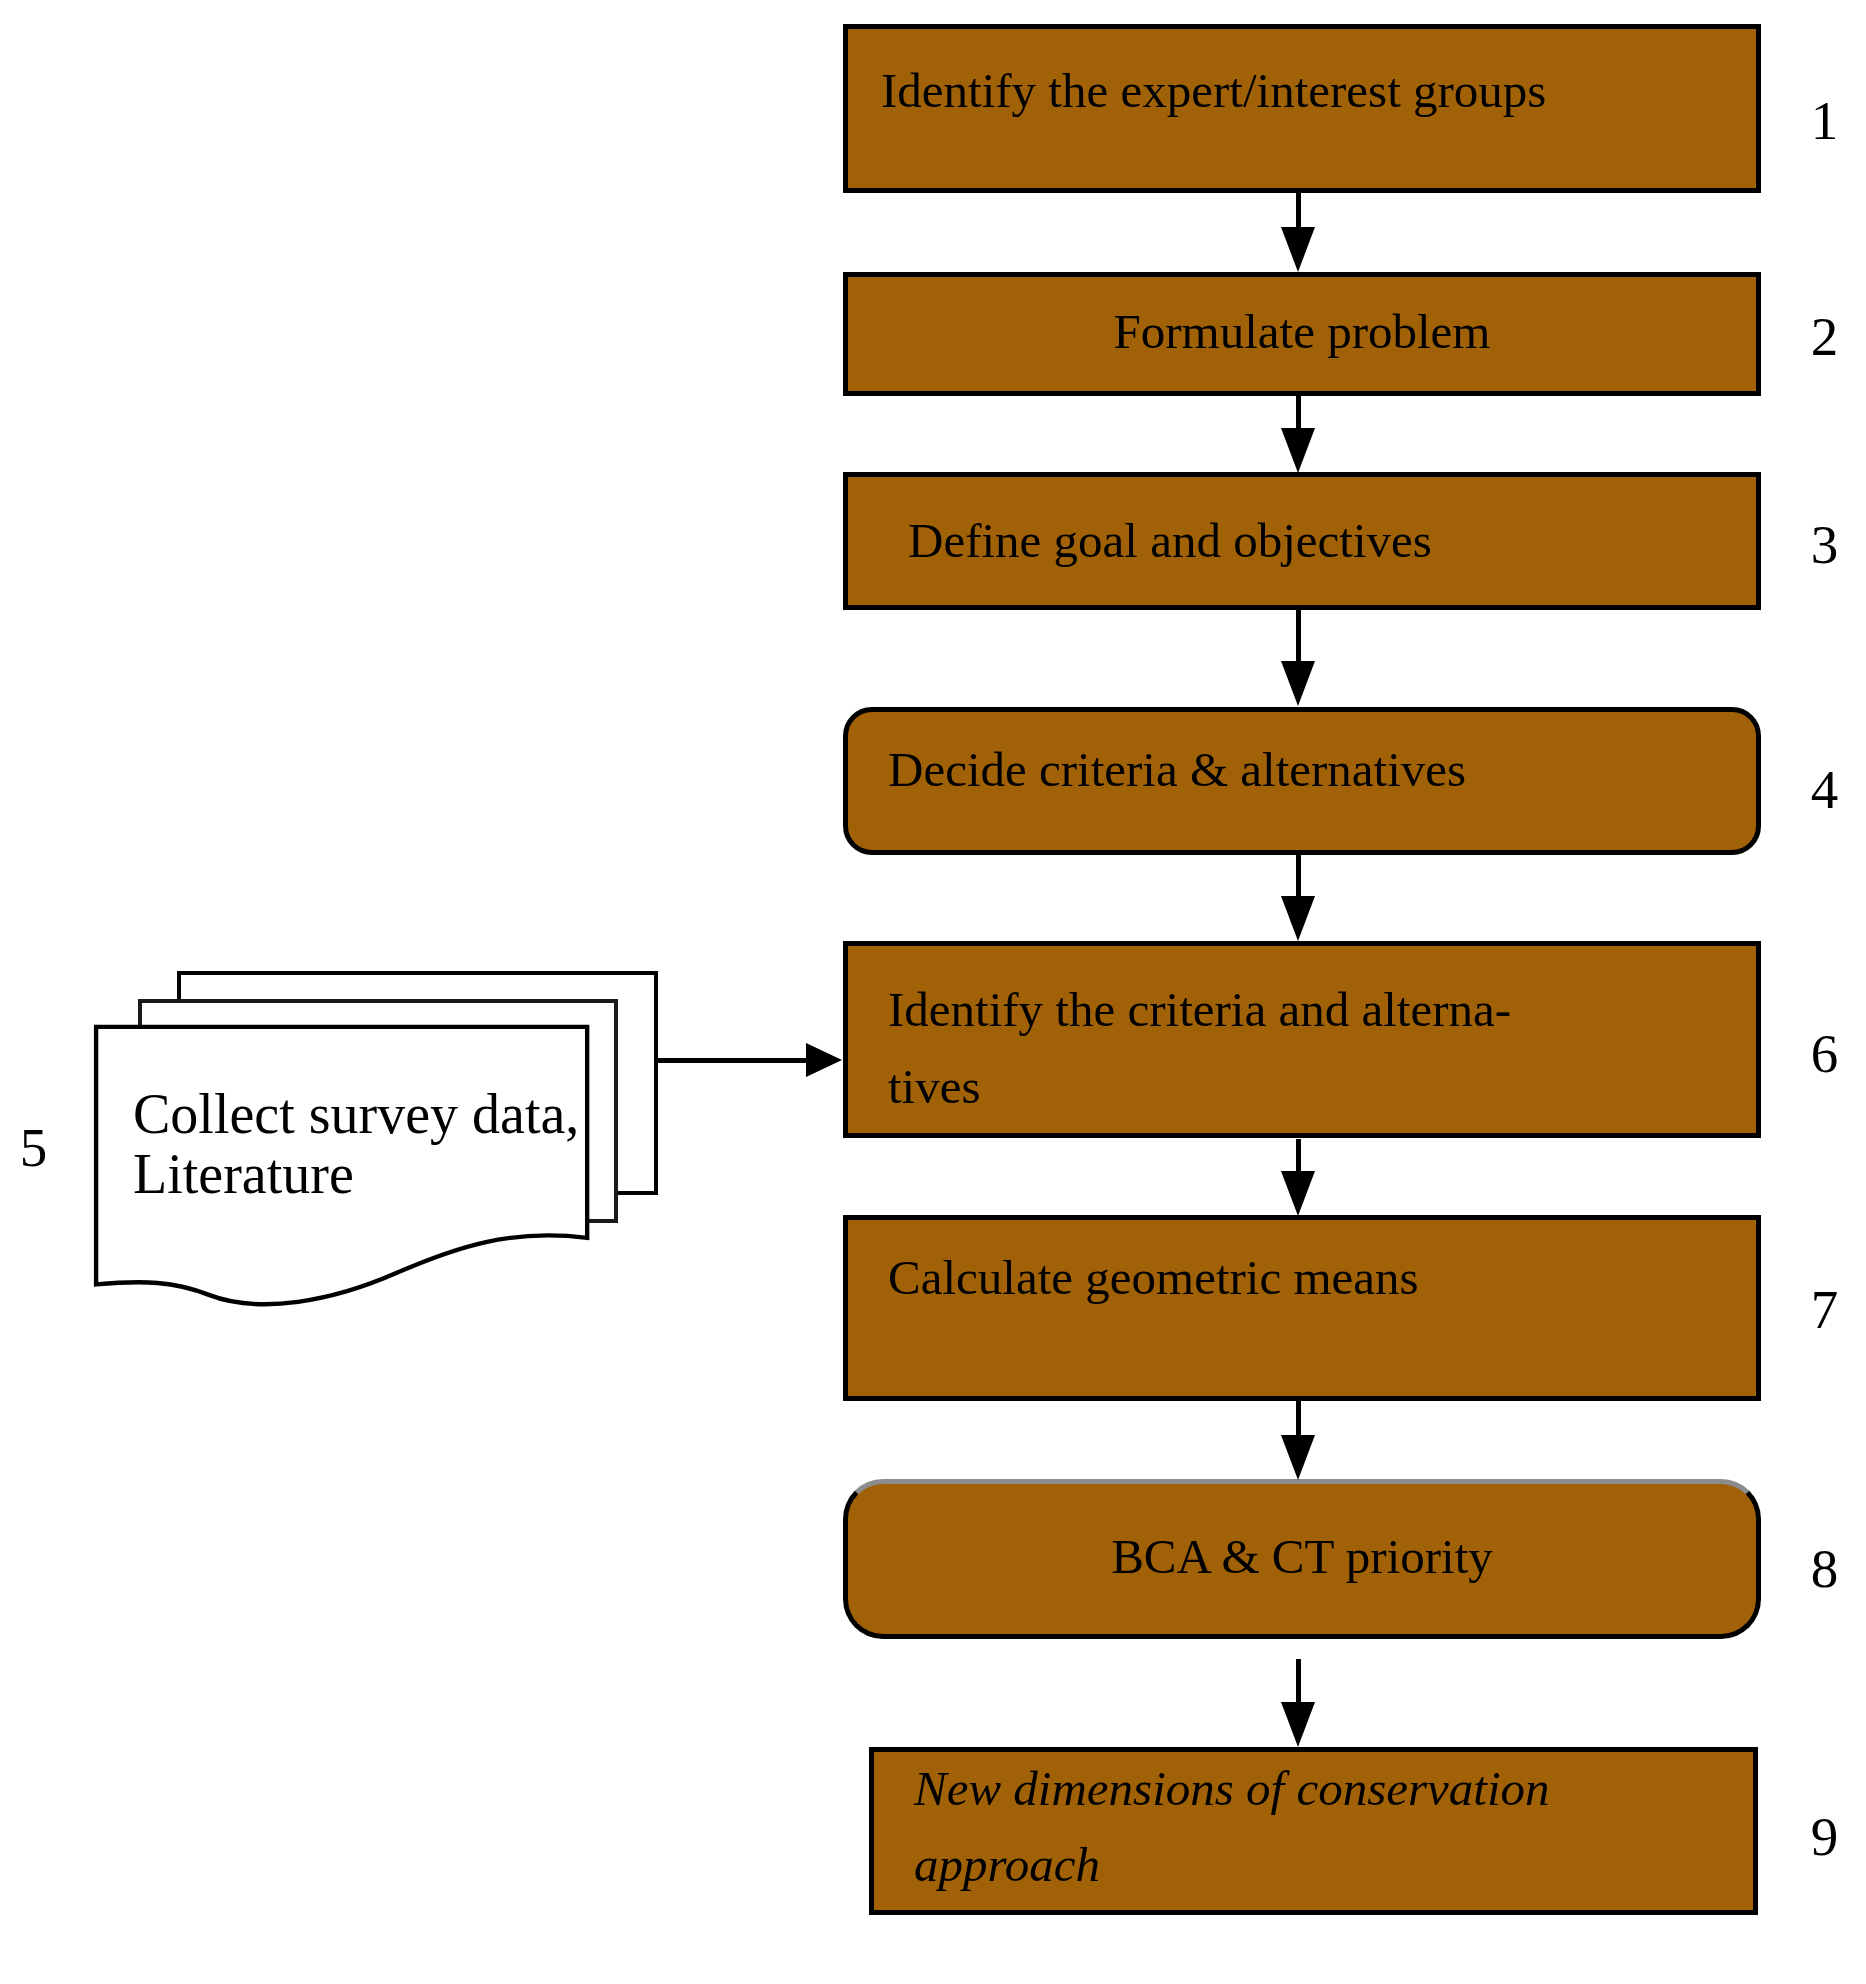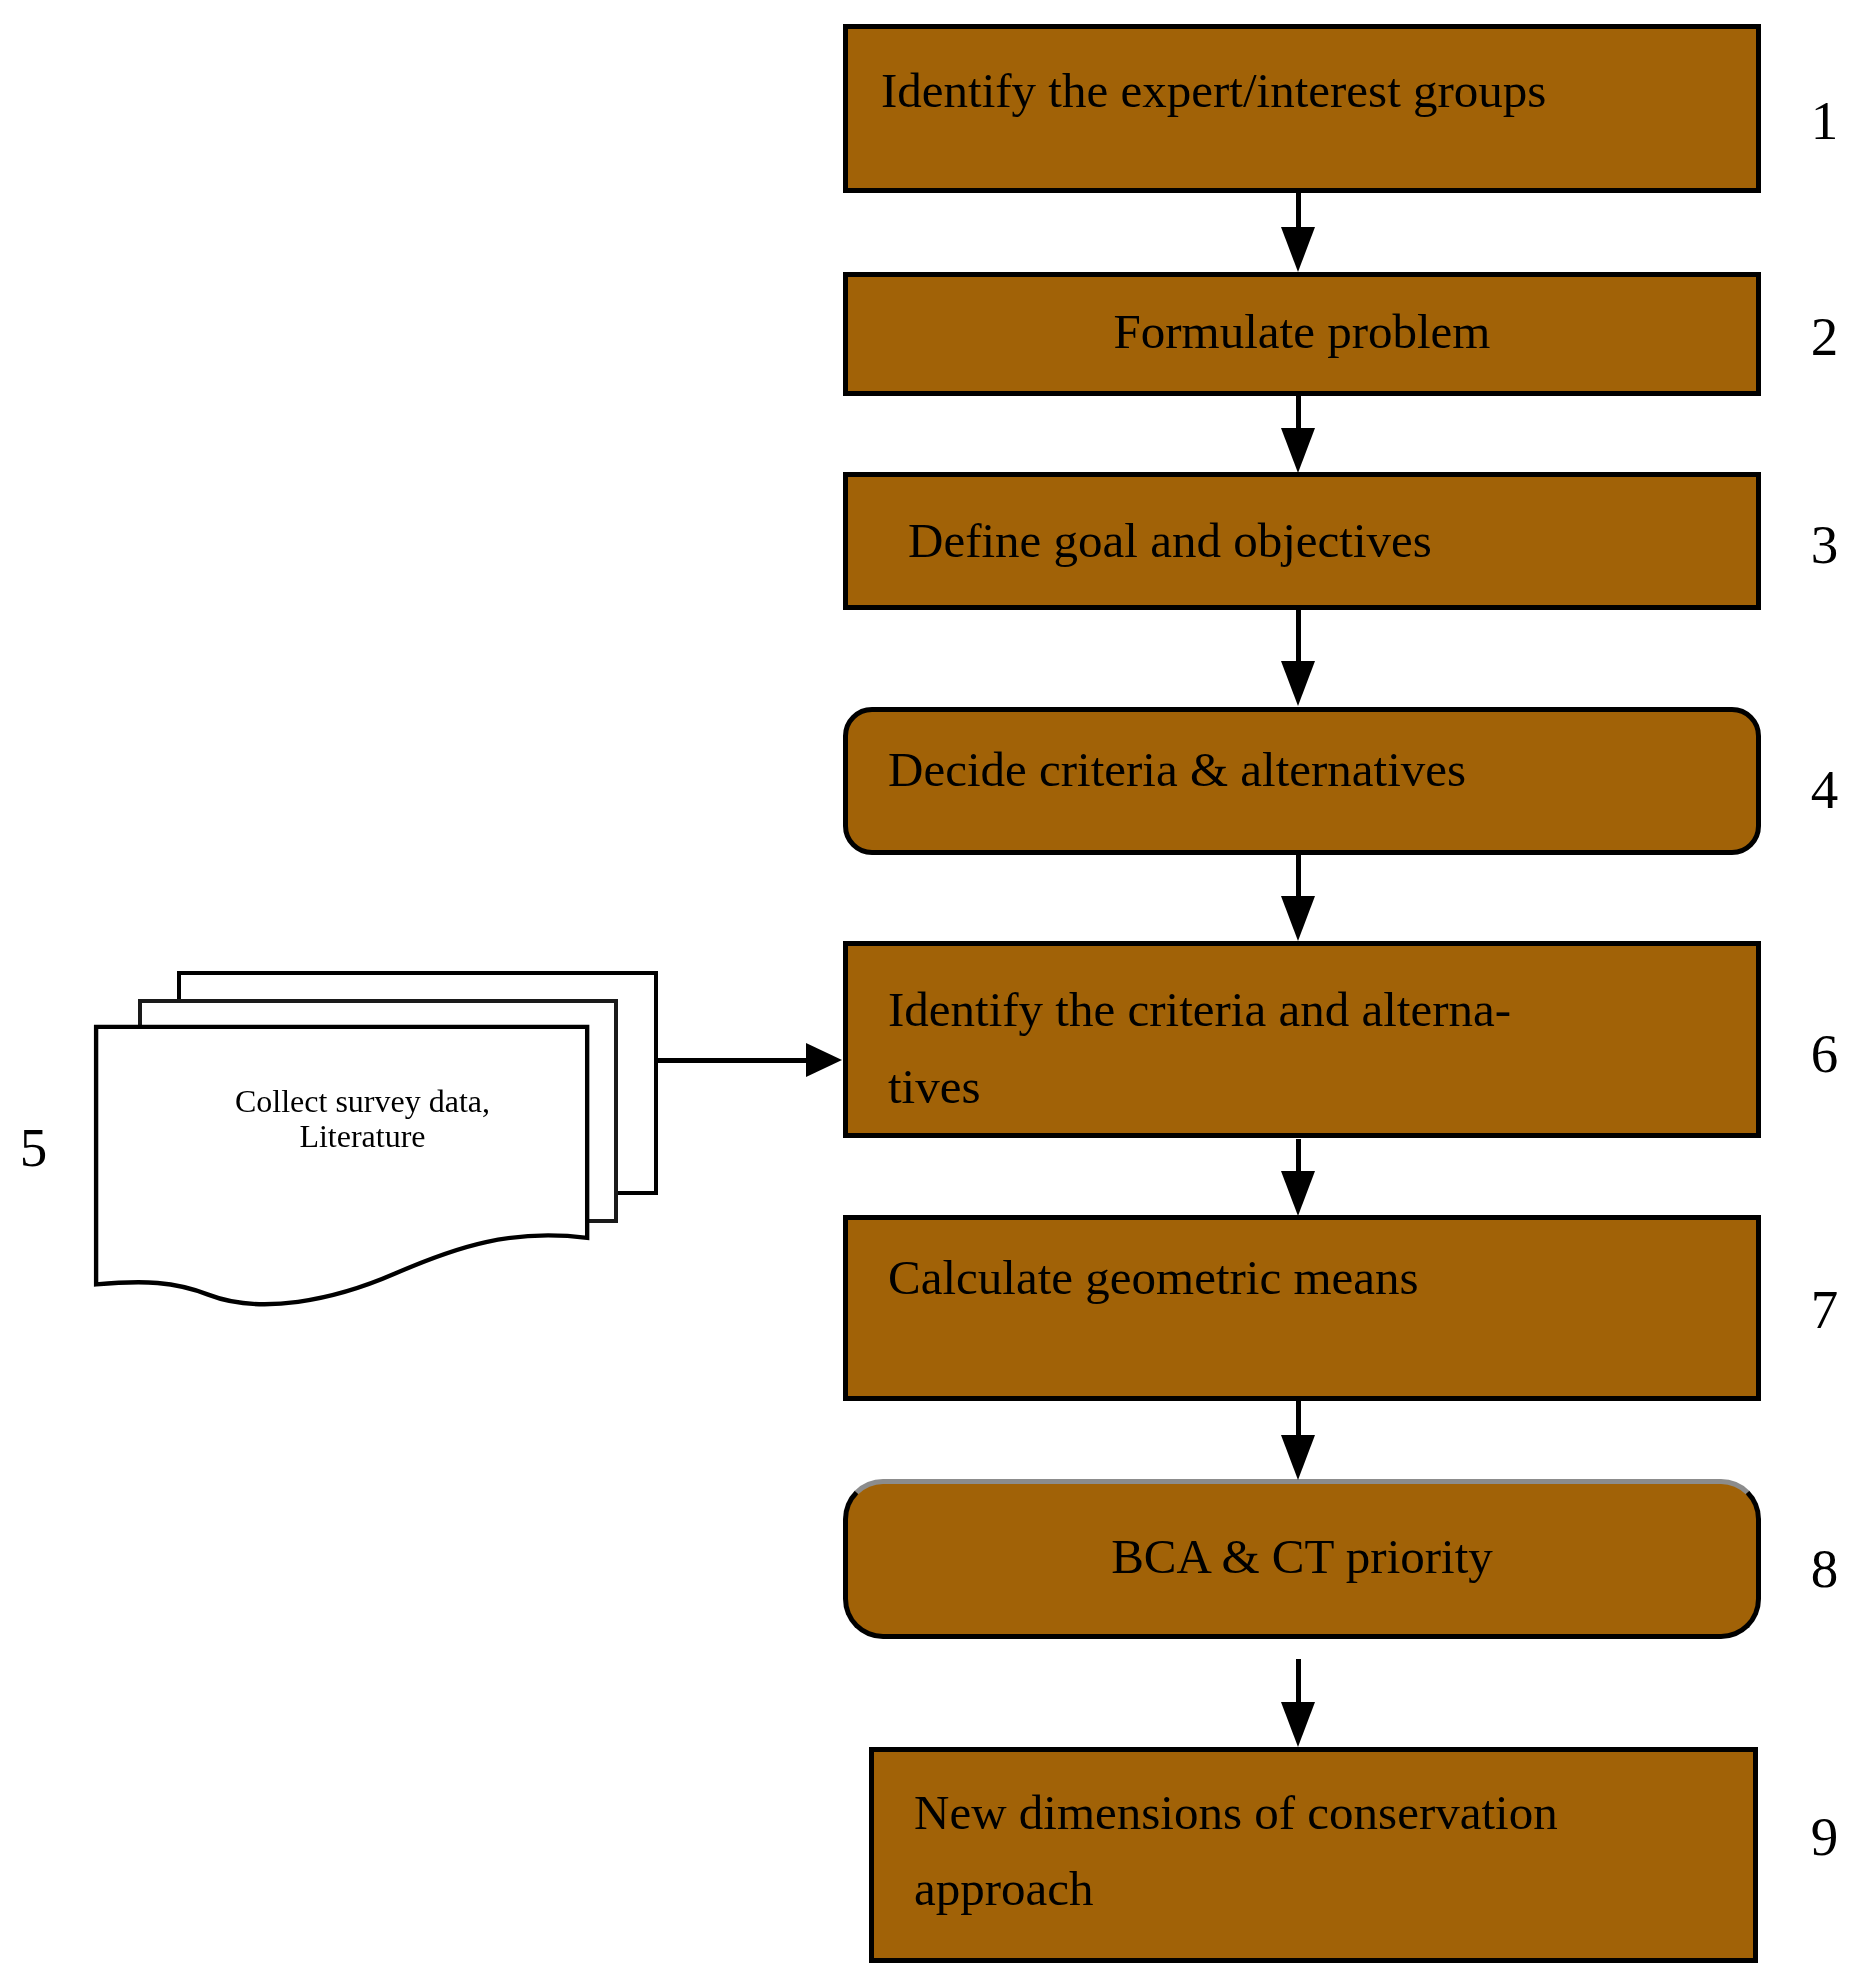--- a/index.html
+++ b/index.html
@@ -15,21 +15,21 @@
   }
   .multi{white-space:pre-line;}
   .b1{top:24px;height:169px;padding:0 7.3px 35px 33px;}
   .b2{top:272px;height:124px;text-align:center;padding-bottom:4.4px;}
   .b3{top:472px;height:138px;padding-left:60px;}
   .b4{top:707px;height:148px;padding:0 7.3px 22px 40px;border-radius:29px;}
   .b6{top:941px;height:197px;padding:17.5px 7.3px 0 40px;line-height:1.58;}
   .b7{top:1215px;height:186px;padding:0 7.3px 61px 40px;}
   .b8{top:1479px;height:160px;border-radius:40px;text-align:center;
       border-top-color:#8c8c8c;padding-bottom:4.4px;}
-  .b9{top:1747px;left:869px;width:889px;height:216px;padding:0 7.3px 7.3px 40px;line-height:1.55;}
+  .b9{top:1747px;left:869px;width:889px;height:168px;padding:0 7.3px 7.3px 40px;line-height:1.55;font-style:italic;}
 
   
   .stepnum{position:absolute;left:1788px;width:73px;text-align:center;
            font-size:55px;line-height:1;}
   .n1{top:93px;} .n2{top:309px;} .n3{top:517px;} .n4{top:762px;}
   .n6{top:1026px;} .n7{top:1282px;} .n8{top:1541px;} .n9{top:1809px;}
   .n5{left:0;width:67px;top:1120px;}
 
   
   .varrow{position:absolute;left:1281px;width:35px;}
@@ -51,21 +51,21 @@
   .harrow .head{position:absolute;right:0;top:0;width:0;height:0;
     border-top:17.5px solid transparent;border-bottom:17.5px solid transparent;
     border-left:36px solid #000;}
 
   
   .page{position:absolute;background:#fff;border:4.4px solid #000;box-sizing:border-box;}
   .page-back{left:177px;top:971px;width:481px;height:224px;}
   .page-middle{left:138px;top:999px;width:480px;height:224px;border-color:#1a1a1a;}
   .page-front-svg{position:absolute;left:93px;top:1024px;width:498px;height:291px;}
   .doc-label{position:absolute;left:133px;top:1084px;width:459px;
-    font-size:32px;line-height:1.08;white-space:pre-line;text-align:center;}
+    font-size:56px;line-height:1.08;white-space:pre-line;}
 </style>
 </head>
 <body>
 
 <div class="canvas">
 
   <div class="page page-back"></div>
   <div class="page page-middle"></div>
   <svg class="page-front-svg" viewBox="0 0 684 400" xmlns="http://www.w3.org/2000/svg">
     <path d="M 4,4 L 679,4 L 679,294

